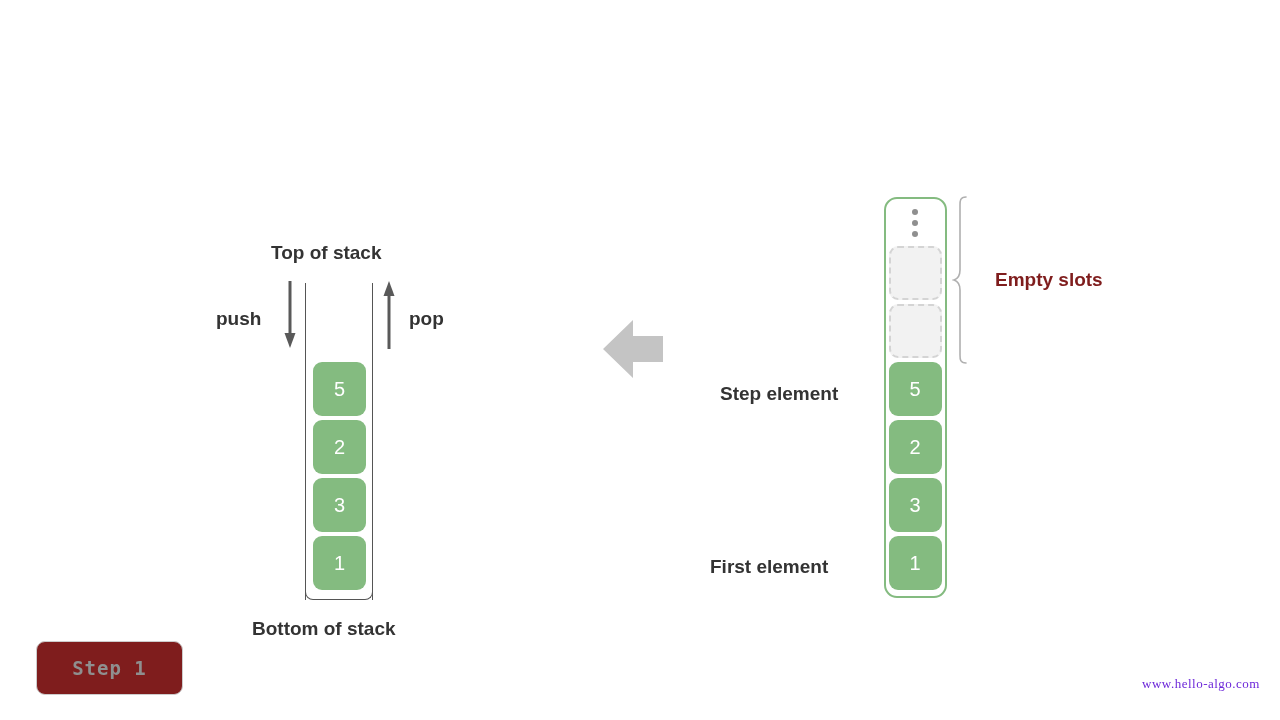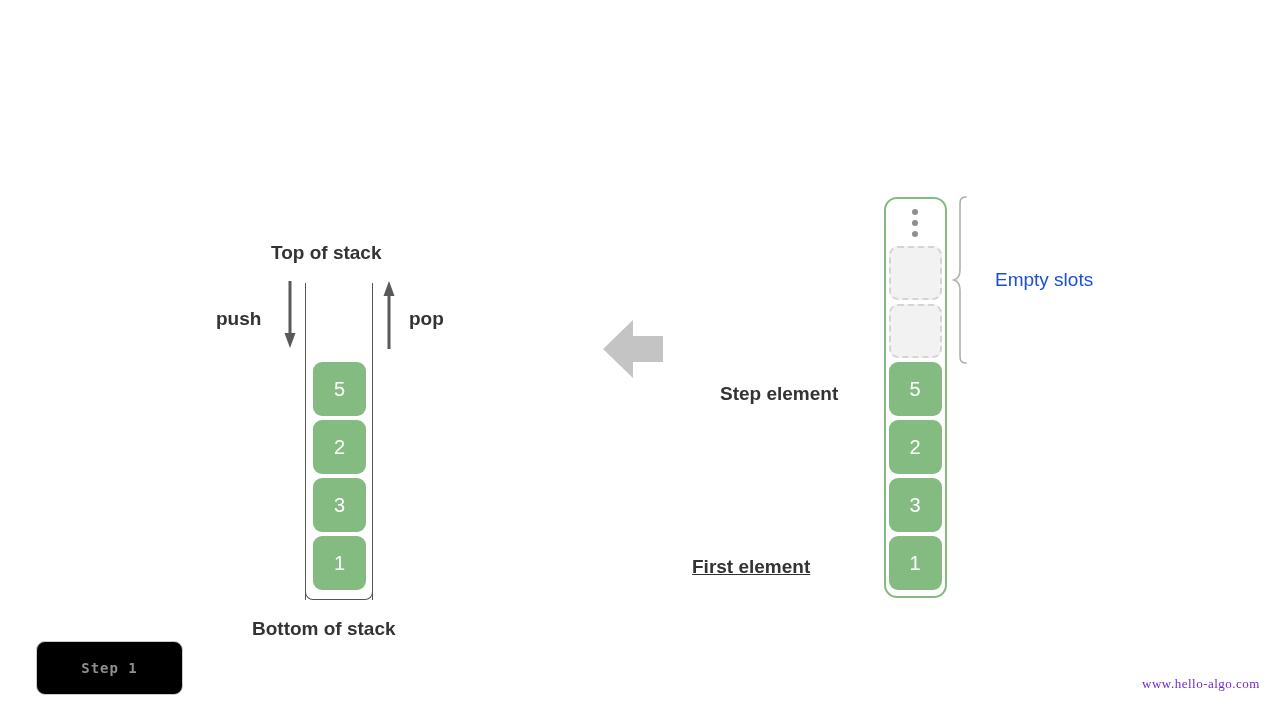--- a/index.html
+++ b/index.html
@@ -24,22 +24,22 @@
     position: absolute;
     white-space: nowrap;
     line-height: 1;
   }
   .lbl-dark {
     color: #333333;
     font-weight: bold;
     font-size: 19px;
   }
   .lbl-gray {
-    color: #1d4ed8;
-    font-weight: normal;
+    color: #7f1d1d;
+    font-weight: bold;
     font-size: 19px;
   }
   .caption {
     position: absolute;
     color: #8f8f8f;
     font-size: 20px;
     white-space: nowrap;
     line-height: 1;
   }
 
@@ -158,28 +158,28 @@
 
   
   #step-badge {
     position: absolute;
     left: 36px;
     top: 641px;
     width: 145px;
     height: 52px;
     border: 1px solid #cccccc;
     border-radius: 9px;
-    background: #000000;
+    background: #7f1d1d;
     display: flex;
     align-items: center;
     justify-content: center;
     color: #8f8f8f;
     font-family: "DejaVu Sans Mono", monospace;
     font-weight: bold;
-    font-size: 14px;
+    font-size: 19px;
     letter-spacing: 1px;
   }
 
   
   #watermark {
     position: absolute;
     right: 20px;
     top: 676px;
     color: #6d28d9;
     font-family: Liberation Serif, serif;
@@ -253,19 +253,19 @@
   <div id="brace">
     <svg width="20" height="170" viewBox="0 0 20 170">
       <path d="M14,2 C8,2 8,6 8,10 L8,75 C8,81 5,84 2,85 C5,86 8,89 8,95 L8,160 C8,164 8,168 14,168" fill="none" stroke="#b0b0b0" stroke-width="1.6" stroke-linecap="round"></path>
     </svg>
   </div>
 
   <div class="lbl lbl-gray" style="left:995px; top:270px;">Empty slots</div>
 
   <div class="lbl lbl-dark" style="left:720px; top:384px;">Step element</div>
 
-  <div class="lbl lbl-dark" style="left:692px; top:557px;text-decoration:underline;">First element</div>
+  <div class="lbl lbl-dark" style="left:710px; top:557px;">First element</div>
 
   <div id="step-badge">Step  1</div>
 
   <div id="watermark">www.hello-algo.com</div>
 
 </div>
 
 </body></html>

